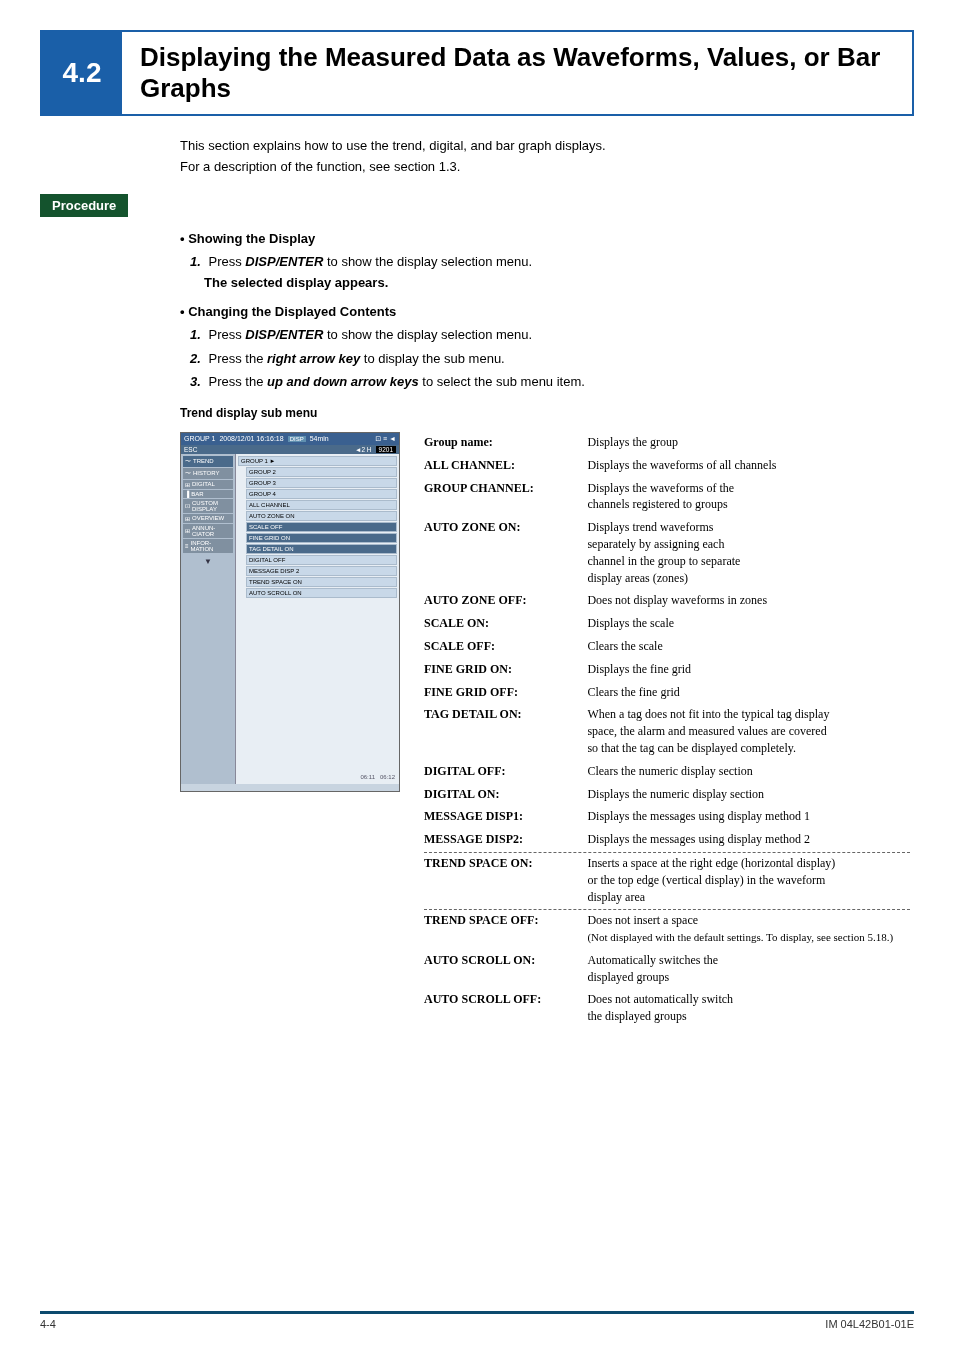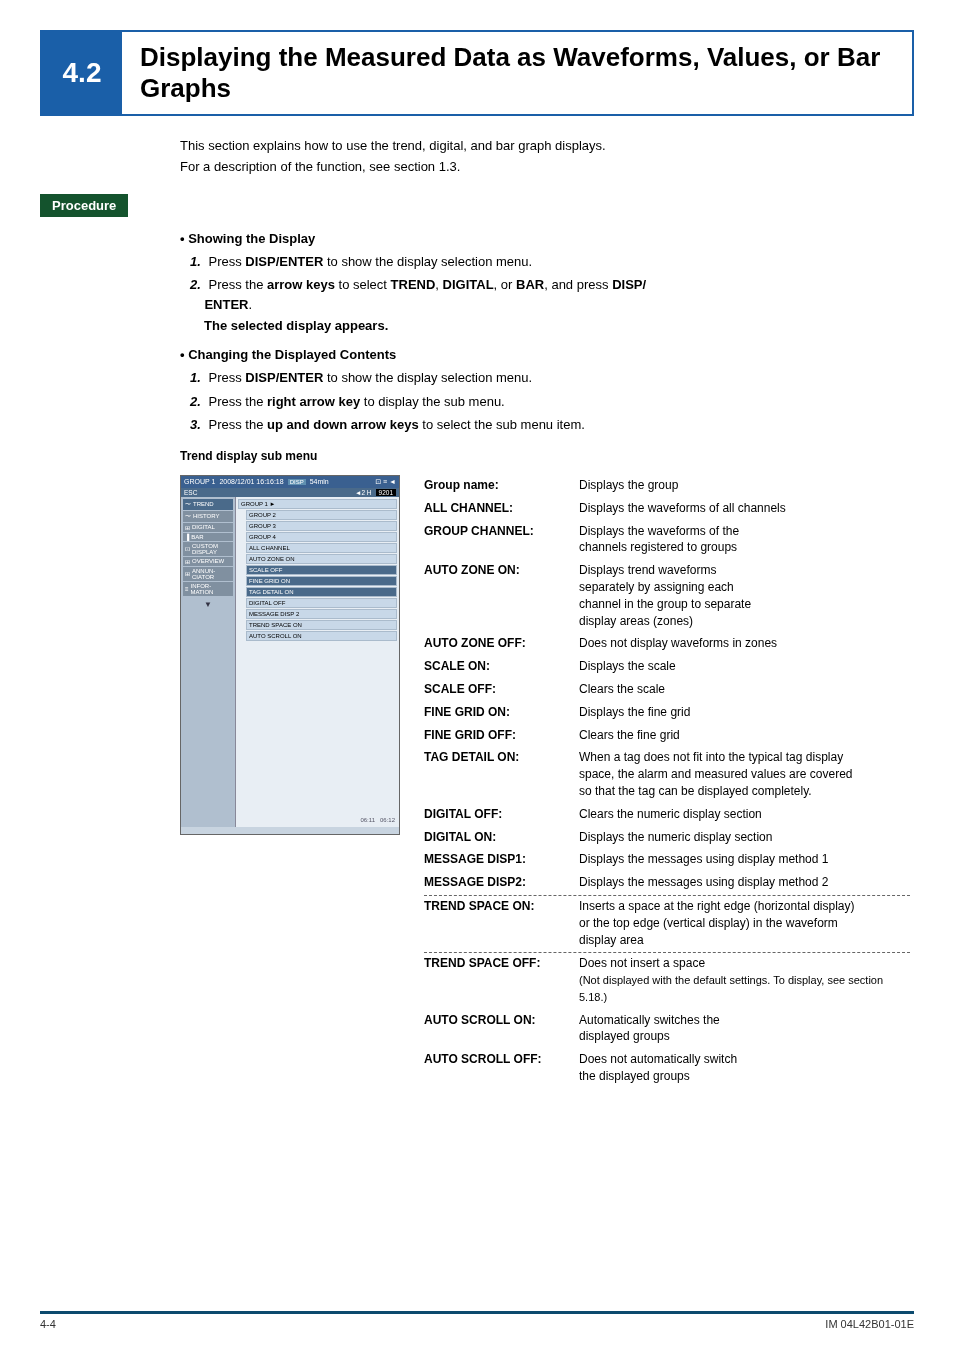--- a/index.html
+++ b/index.html
@@ -207,21 +207,21 @@
       left: 40px;
       right: 40px;
       display: flex;
       justify-content: space-between;
       font-size: 11px;
       color: #333;
       border-top: 3px solid #0c4a6e;
       padding-top: 4px;
     }
 
-    b { font-weight: bold; }
+    b { font-weight: bold; font-style: italic; }
 
     .diagram-wrapper {
       display: flex;
       align-items: flex-start;
       gap: 0;
     }
 
     .annot-table {
       width: 100%;
       border-collapse: collapse;
@@ -276,24 +276,20 @@
 
   
   <div class="content">
 
     <div class="bullet-section">
       <div class="bullet-title">Showing the Display</div>
       <ol class="numbered-list">
         <li>
           <span class="num">1.</span>
           Press <b>DISP/ENTER</b> to show the display selection menu.
-        </li>
-        <li>
-          <span class="num">2.</span>
-          Press the <b>arrow keys</b> to select <b>TREND</b>, <b>DIGITAL</b>, or <b>BAR</b>, and press <b>DISP/<br>&nbsp;&nbsp;&nbsp;&nbsp;ENTER</b>.
         </li>
       </ol>
       <div class="note-text">The selected display appears.</div>
     </div>
 
     <div class="bullet-section">
       <div class="bullet-title">Changing the Displayed Contents</div>
       <ol class="numbered-list">
         <li>
           <span class="num">1.</span>
@@ -386,21 +382,21 @@
                   <div class="screen-menu-item">MESSAGE DISP 2</div>
                   <div class="screen-menu-item">TREND SPACE ON</div>
                   <div class="screen-menu-item">AUTO SCROLL ON</div>
                 </div>
               </div>
               <div style="position:absolute;bottom:4px;right:4px;font-size:6px;color:#556;">06:11 &nbsp; 06:12</div>
             </div>
           </div>
         </div>
 
-        <div style="padding-left: 24px; flex:1;">
+        <div style="padding-left: 24px; flex:1;font-family:Liberation Serif, serif;">
           <table class="annot-table">
             <tbody>
               <tr>
                 <td class="term">Group name:</td>
                 <td class="desc">Displays the group</td>
               </tr>
               <tr>
                 <td class="term">ALL CHANNEL:</td>
                 <td class="desc">Displays the waveforms of all channels</td>
               </tr>

